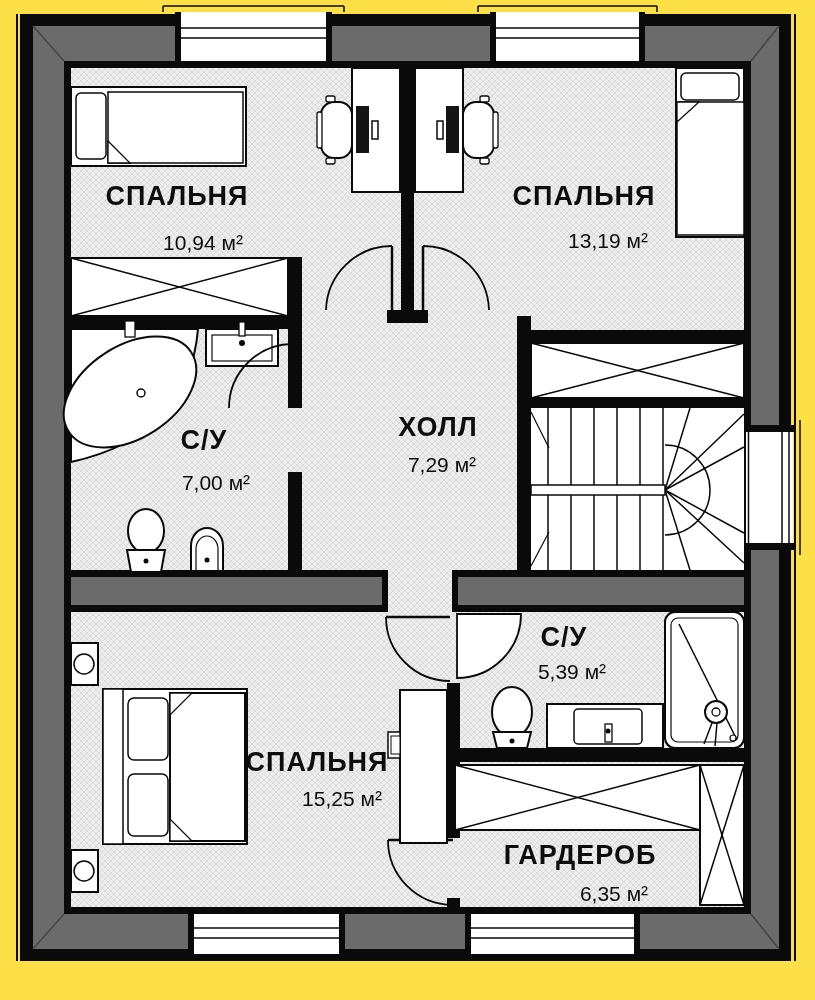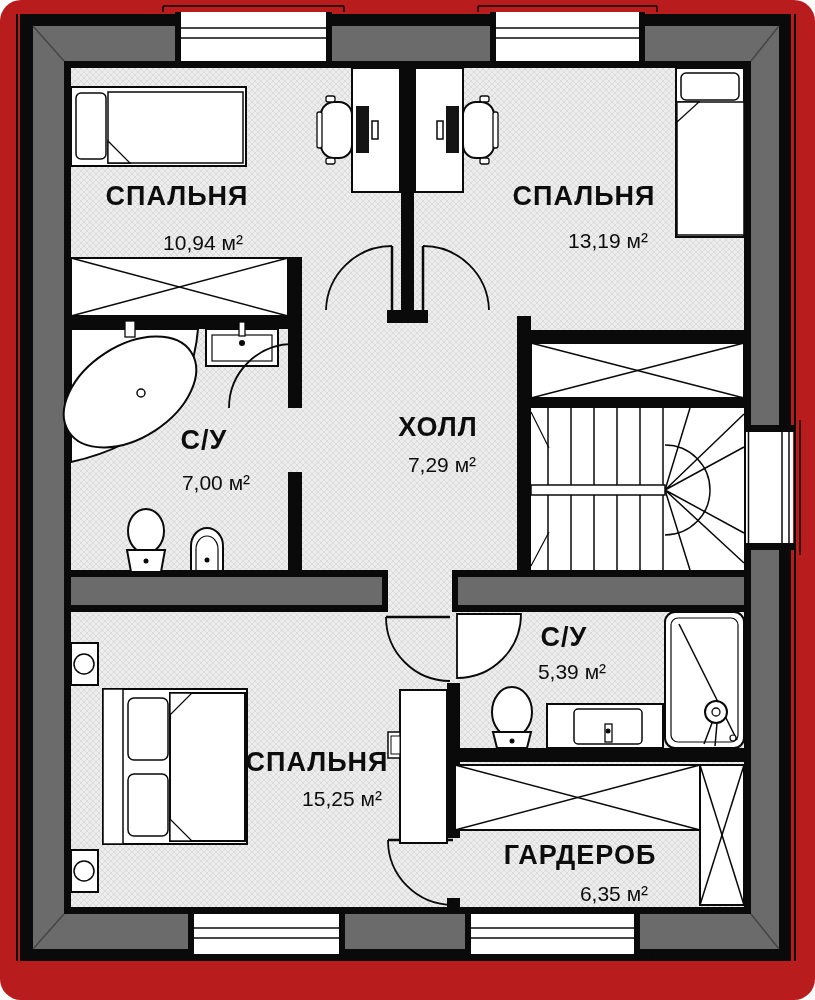--- a/index.html
+++ b/index.html
@@ -1,16 +1,16 @@
 <!DOCTYPE html>
 <html><head>
 <meta charset="utf-8">
 <style>
   html,body{margin:0;padding:0;background:#ffffff;}
-  .stage{position:relative;width:815px;height:1000px;background:#b91c1c;overflow:hidden;border-radius:21px;}
+  .stage{position:relative;width:815px;height:1000px;background:#fde047;overflow:hidden;}
   svg{display:block;}
   .room-name{font-family:"Liberation Sans",sans-serif;font-weight:bold;font-size:27px;letter-spacing:1px;fill:#0d0d0d;}
   .room-area{font-family:"Liberation Sans",sans-serif;font-weight:normal;font-size:21px;fill:#0d0d0d;}
 </style>
 </head>
 <body>
 
 <div class="stage">
 <svg width="815" height="1000" viewBox="0 0 815 1000">
   <defs>

